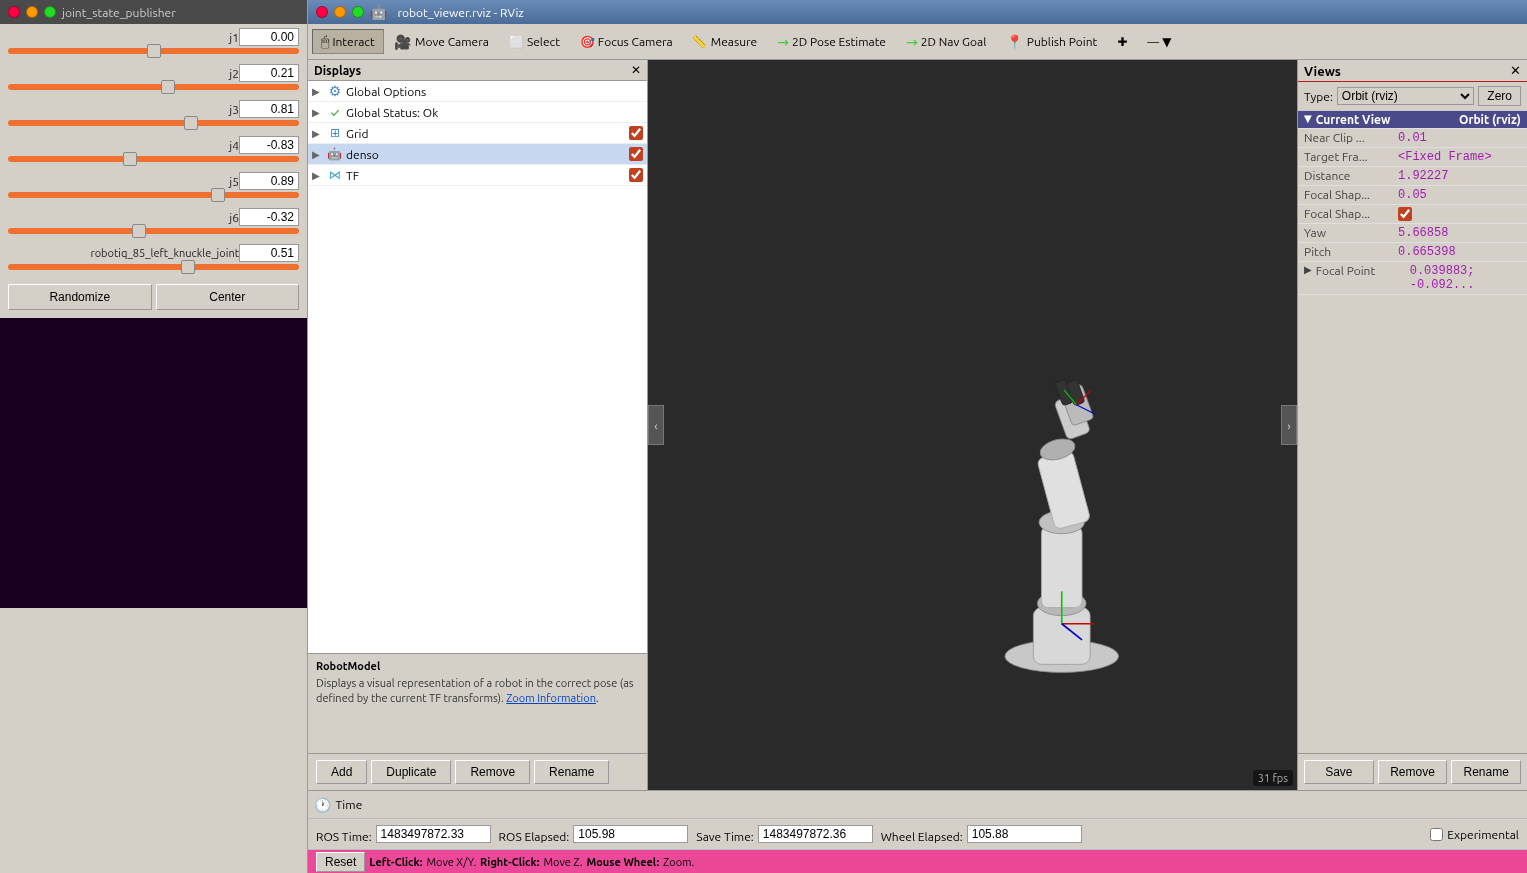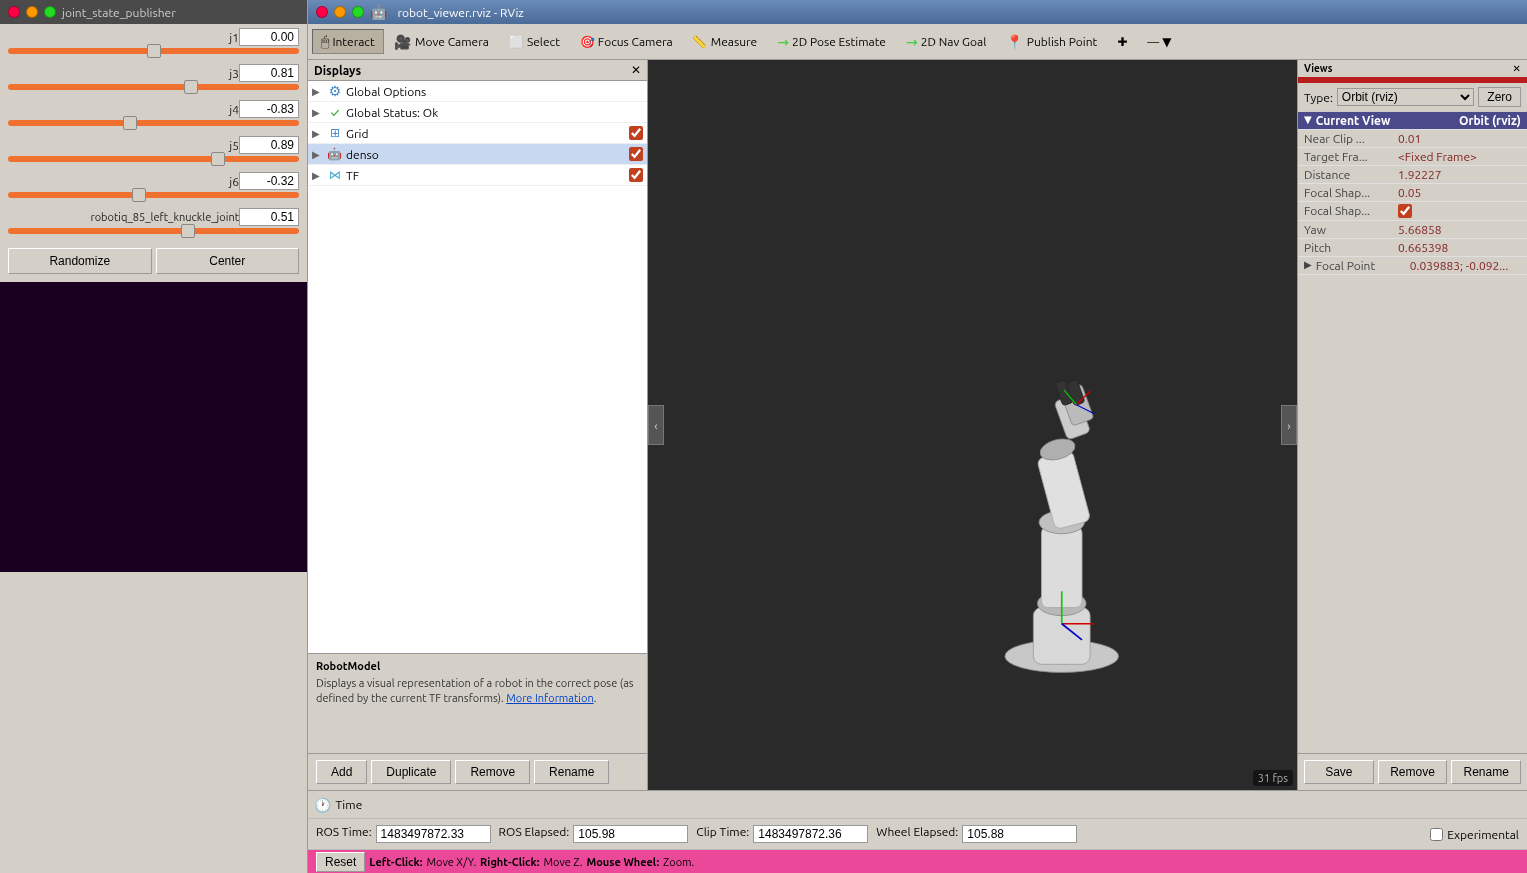--- a/index.html
+++ b/index.html
@@ -144,40 +144,40 @@
       background: rgba(0,0,0,0.5); color: #aaa; font-size: 11px;
       padding: 2px 5px; border-radius: 3px;
     }
 
     
     #views-panel {
       width: 230px; flex-shrink: 0; display: flex; flex-direction: column;
       background: #d4d0c8; border-left: 1px solid #999;
     }
     #views-header {
-      background: #d4d0c8; border-bottom: 6px solid #b91c1c;
+      background: #d4d0c8; border-bottom: 1px solid #b91c1c;
       padding: 3px 6px; display: flex; justify-content: space-between; align-items: center;
-      font-size: 10px; font-weight: bold;
+      font-size: 13px; font-weight: bold;
     }
     #views-type-row {
       display: flex; align-items: center; gap: 4px; padding: 4px 6px;
       border-bottom: 1px solid #ccc; font-size: 12px;
     }
     .views-select {
       flex: 1; font-size: 12px; background: #d4d0c8; border: 1px solid #999;
     }
     .zero-btn {
       padding: 2px 8px; background: #d4d0c8; border: 1px solid #999;
       cursor: pointer; font-size: 12px;
     }
     #views-tree { flex: 1; overflow-y: auto; }
     .views-item { padding: 2px 6px; font-size: 12px; display: flex; gap: 4px; border-bottom: 1px solid #e0e0e0; }
     .views-item.header { background: #4a4a8a; color: white; font-weight: bold; }
     .views-key { color: #444; min-width: 90px; }
-    .views-val { color: #7f1d1d; }
+    .views-val { color: #a21caf; font-family: Liberation Mono, monospace; }
     .views-checkbox { width: 14px; height: 14px; accent-color: #c04020; }
 
     #views-buttons {
       display: flex; gap: 4px; padding: 6px; border-top: 1px solid #999;
     }
     .view-btn {
       flex: 1; padding: 4px; background: #d4d0c8;
       border: 1px solid #999; border-top-color: #fff; border-left-color: #fff;
       cursor: pointer; font-size: 12px; text-align: center;
     }
@@ -189,21 +189,21 @@
     #time-bar {
       background: #d4d0c8; padding: 3px 6px; display: flex; align-items: center; gap: 4px;
       font-size: 12px; border-bottom: 1px solid #bbb; height: 28px;
     }
     .time-icon { font-size: 14px; }
     #status-bar {
       background: #d4d0c8; padding: 3px 8px; display: flex; align-items: center; gap: 8px;
       font-size: 12px; height: 30px;
     }
     .status-field {
-      display: flex; align-items: flex-start; gap: 4px;
+      display: flex; align-items: flex-end; gap: 4px;
     }
     .status-input {
       background: white; border: 1px solid #999; padding: 1px 4px;
       font-size: 12px; width: 115px;
     }
     .status-input-wide { width: 115px; }
     #bottom-hint {
       background: #ec4899; padding: 2px 8px; font-size: 11px;
       border-top: 1px solid #bbb; display: flex; align-items: center; gap: 4px;
       height: 24px;
@@ -229,20 +229,29 @@
     <div class="joint-row">
       <div class="joint-label-row">
         <span class="joint-label">j1</span>
         <input class="joint-value" type="text" value="0.00" style="">
       </div>
       <div class="slider-track">
         <div class="slider-thumb" style="left: calc(50% - 7px)"></div>
       </div>
     </div>
 
+    <div class="joint-row">
+      <div class="joint-label-row">
+        <span class="joint-label">j2</span>
+        <input class="joint-value" type="text" value="0.21" style="">
+      </div>
+      <div class="slider-track">
+        <div class="slider-thumb" style="left: calc(55% - 7px)"></div>
+      </div>
+    </div>
 
     <div class="joint-row">
       <div class="joint-label-row">
         <span class="joint-label">j3</span>
         <input class="joint-value" type="text" value="0.81" style="">
       </div>
       <div class="slider-track">
         <div class="slider-thumb" style="left: calc(63% - 7px)"></div>
       </div>
     </div>
@@ -399,21 +408,21 @@
           <span class="tree-icon tf-icon">⋈</span>
           <span class="tree-label">TF</span>
           <input type="checkbox" class="tree-checkbox" checked="" style="">
         </div>
       </div>
 
       <div id="info-panel">
         <div id="info-title">RobotModel</div>
         <div id="info-desc">
           <span>Displays a visual representation of a robot in the correct pose (as defined by the current TF transforms).</span>
-          <span id="info-link">More Information</span><span>.</span>
+          <span id="info-link">Zoom Information</span><span>.</span>
         </div>
       </div>
 
       <div id="display-buttons">
         <button class="disp-btn">Add</button>
         <button class="disp-btn">Duplicate</button>
         <button class="disp-btn">Remove</button>
         <button class="disp-btn">Rename</button>
       </div>
     </div>
@@ -561,21 +570,21 @@
     <div id="status-bar">
       <div class="status-field">
         <span>ROS Time:</span>
         <input class="status-input" type="text" value="1483497872.33" style="">
       </div>
       <div class="status-field">
         <span>ROS Elapsed:</span>
         <input class="status-input" type="text" value="105.98" style="">
       </div>
       <div class="status-field">
-        <span>Clip Time:</span>
+        <span>Save Time:</span>
         <input class="status-input status-input-wide" type="text" value="1483497872.36" style="">
       </div>
       <div class="status-field">
         <span>Wheel Elapsed:</span>
         <input class="status-input" type="text" value="105.88" style="">
       </div>
       <div class="experimental-row">
         <input type="checkbox" style="">
         <span>Experimental</span>
       </div>

